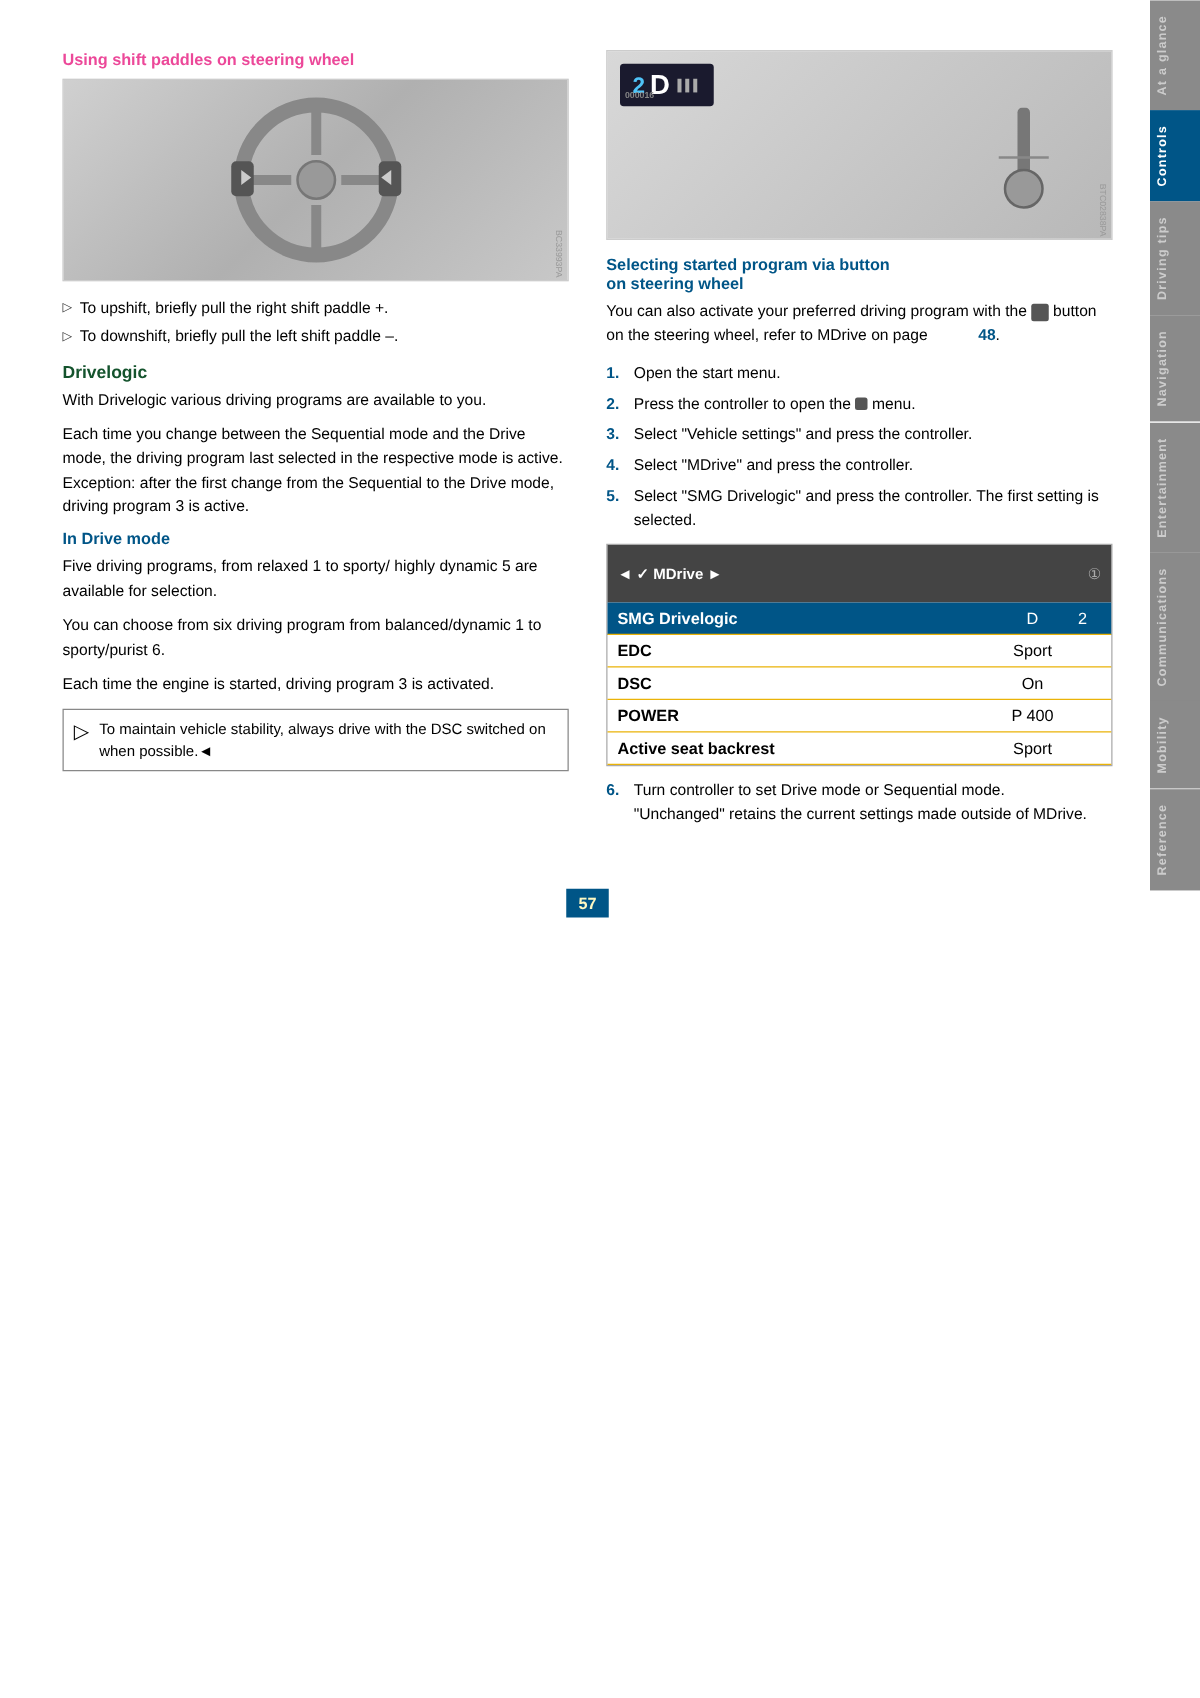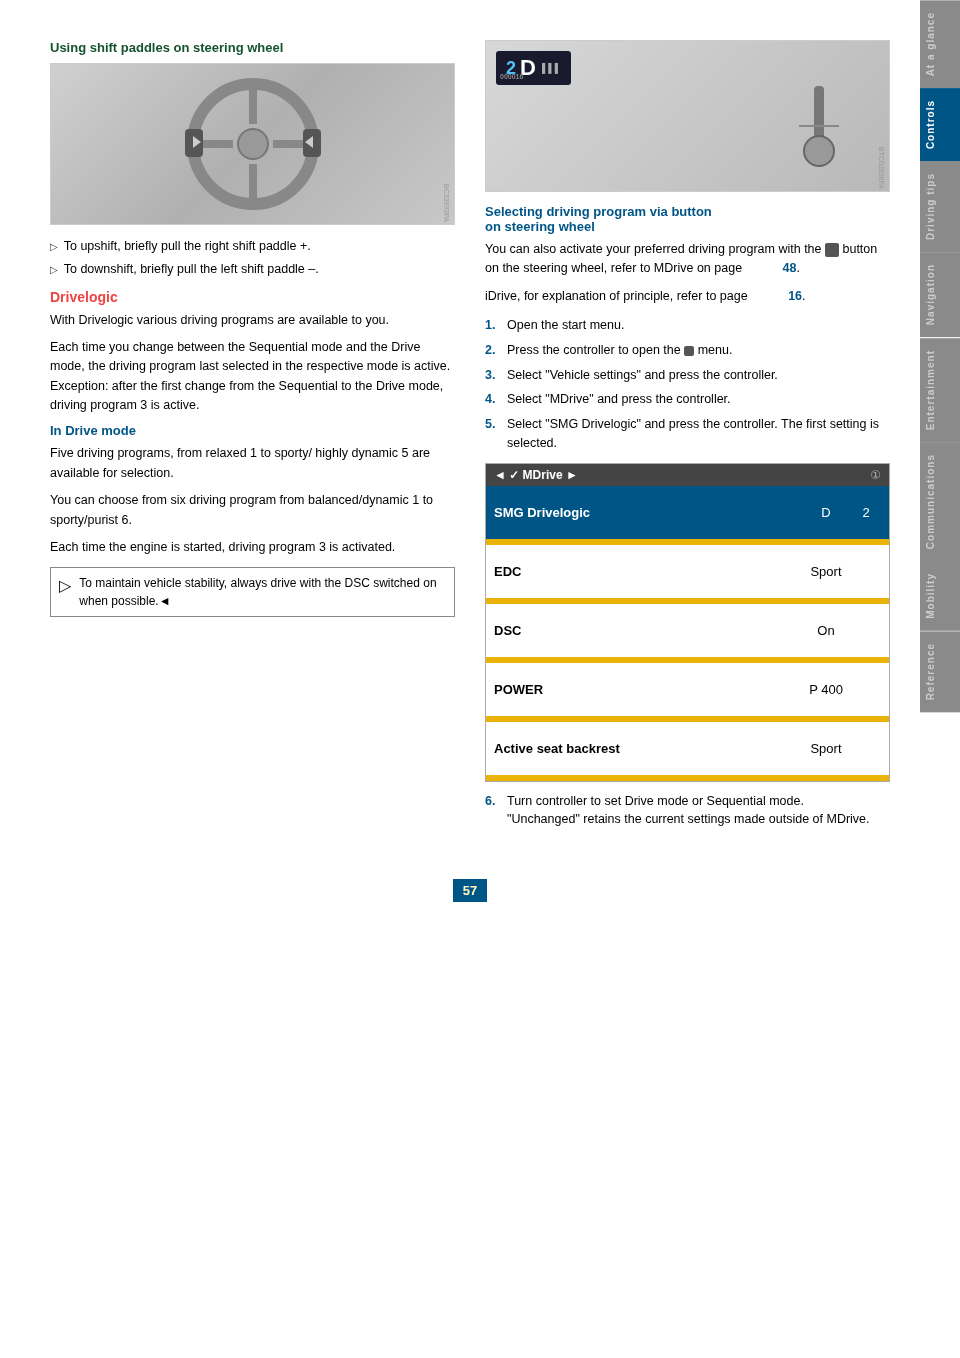--- a/index.html
+++ b/index.html
@@ -59,21 +59,21 @@
     .right-col {}
 
     .section-heading-blue {
       color: #005587;
       font-size: 13px;
       font-weight: bold;
       margin-bottom: 6px;
     }
 
     .section-heading-main {
-      color: #14532d;
+      color: #ec4899;
       font-size: 13px;
       font-weight: bold;
       margin-bottom: 8px;
     }
 
     .image-box {
       width: 100%;
       background: #e8e8e8;
       border: 1px solid #ccc;
       display: flex;
@@ -144,21 +144,21 @@
     }
 
     .bullet-arrow {
       color: #333;
       font-size: 10px;
       margin-top: 2px;
       flex-shrink: 0;
     }
 
     .drivelogic-heading {
-      color: #ef4444;
+      color: #14532d;
       font-size: 14px;
       font-weight: bold;
       margin-bottom: 6px;
       margin-top: 10px;
     }
 
     .warning-box {
       display: flex;
       gap: 8px;
       border: 1px solid #888;
@@ -194,37 +194,37 @@
       flex-shrink: 0;
       min-width: 14px;
     }
 
     .mdrive-table-header {
       background: #444;
       color: #fff;
       display: flex;
       align-items: center;
       justify-content: space-between;
-      padding: 4px 8px;
+      padding: 16px 8px;
       font-size: 12px;
     }
 
     .mdrive-table-header .title {
       font-weight: bold;
     }
 
     .mdrive-table-header .arrows {
       color: #aaa;
     }
 
     .mdrive-row {
       display: grid;
       grid-template-columns: 1fr auto auto;
-      border-bottom: 6px solid #eab308;
-      padding: 19px 8px;
+      border-bottom: 1px solid #eab308;
+      padding: 5px 8px;
       align-items: center;
     }
 
     .mdrive-row.highlighted {
       background: #005587;
       color: #fff;
     }
 
     .mdrive-row .col1 { font-weight: bold; }
     .mdrive-row .col2 { min-width: 50px; text-align: center; }
@@ -352,29 +352,26 @@
             <rect x="35" y="0" width="10" height="60" rx="4" fill="#777"></rect>
             <circle cx="40" cy="65" r="15" fill="#999" stroke="#666" stroke-width="2"></circle>
             <line x1="20" y1="40" x2="60" y2="40" stroke="#888" stroke-width="2"></line>
           </svg>
           <span class="image-code">BTC02838PA</span>
         </div>
       </div>
 
 
       <div class="section-heading-blue">
-        <span>Selecting driving program via button</span><br>
+        <span>Selecting started program via button</span><br>
         <span>on steering wheel</span>
       </div>
 
       <p>
         You can also activate your preferred driving program with the <span class="inline-icon"></span> button on the steering wheel, refer to MDrive on page <span class="link-text">48</span>.
-      </p>
-      <p>
-        iDrive, for explanation of principle, refer to page <span class="link-text">16</span>.
       </p>
 
       <ol class="numbered-list">
         <li>
           <span class="num">1.</span>
           <span>Open the start menu.</span>
         </li>
         <li>
           <span class="num">2.</span>
           <span>Press the controller to open the <span class="inline-icon" style="width:10px;height:10px;"></span> menu.</span>

